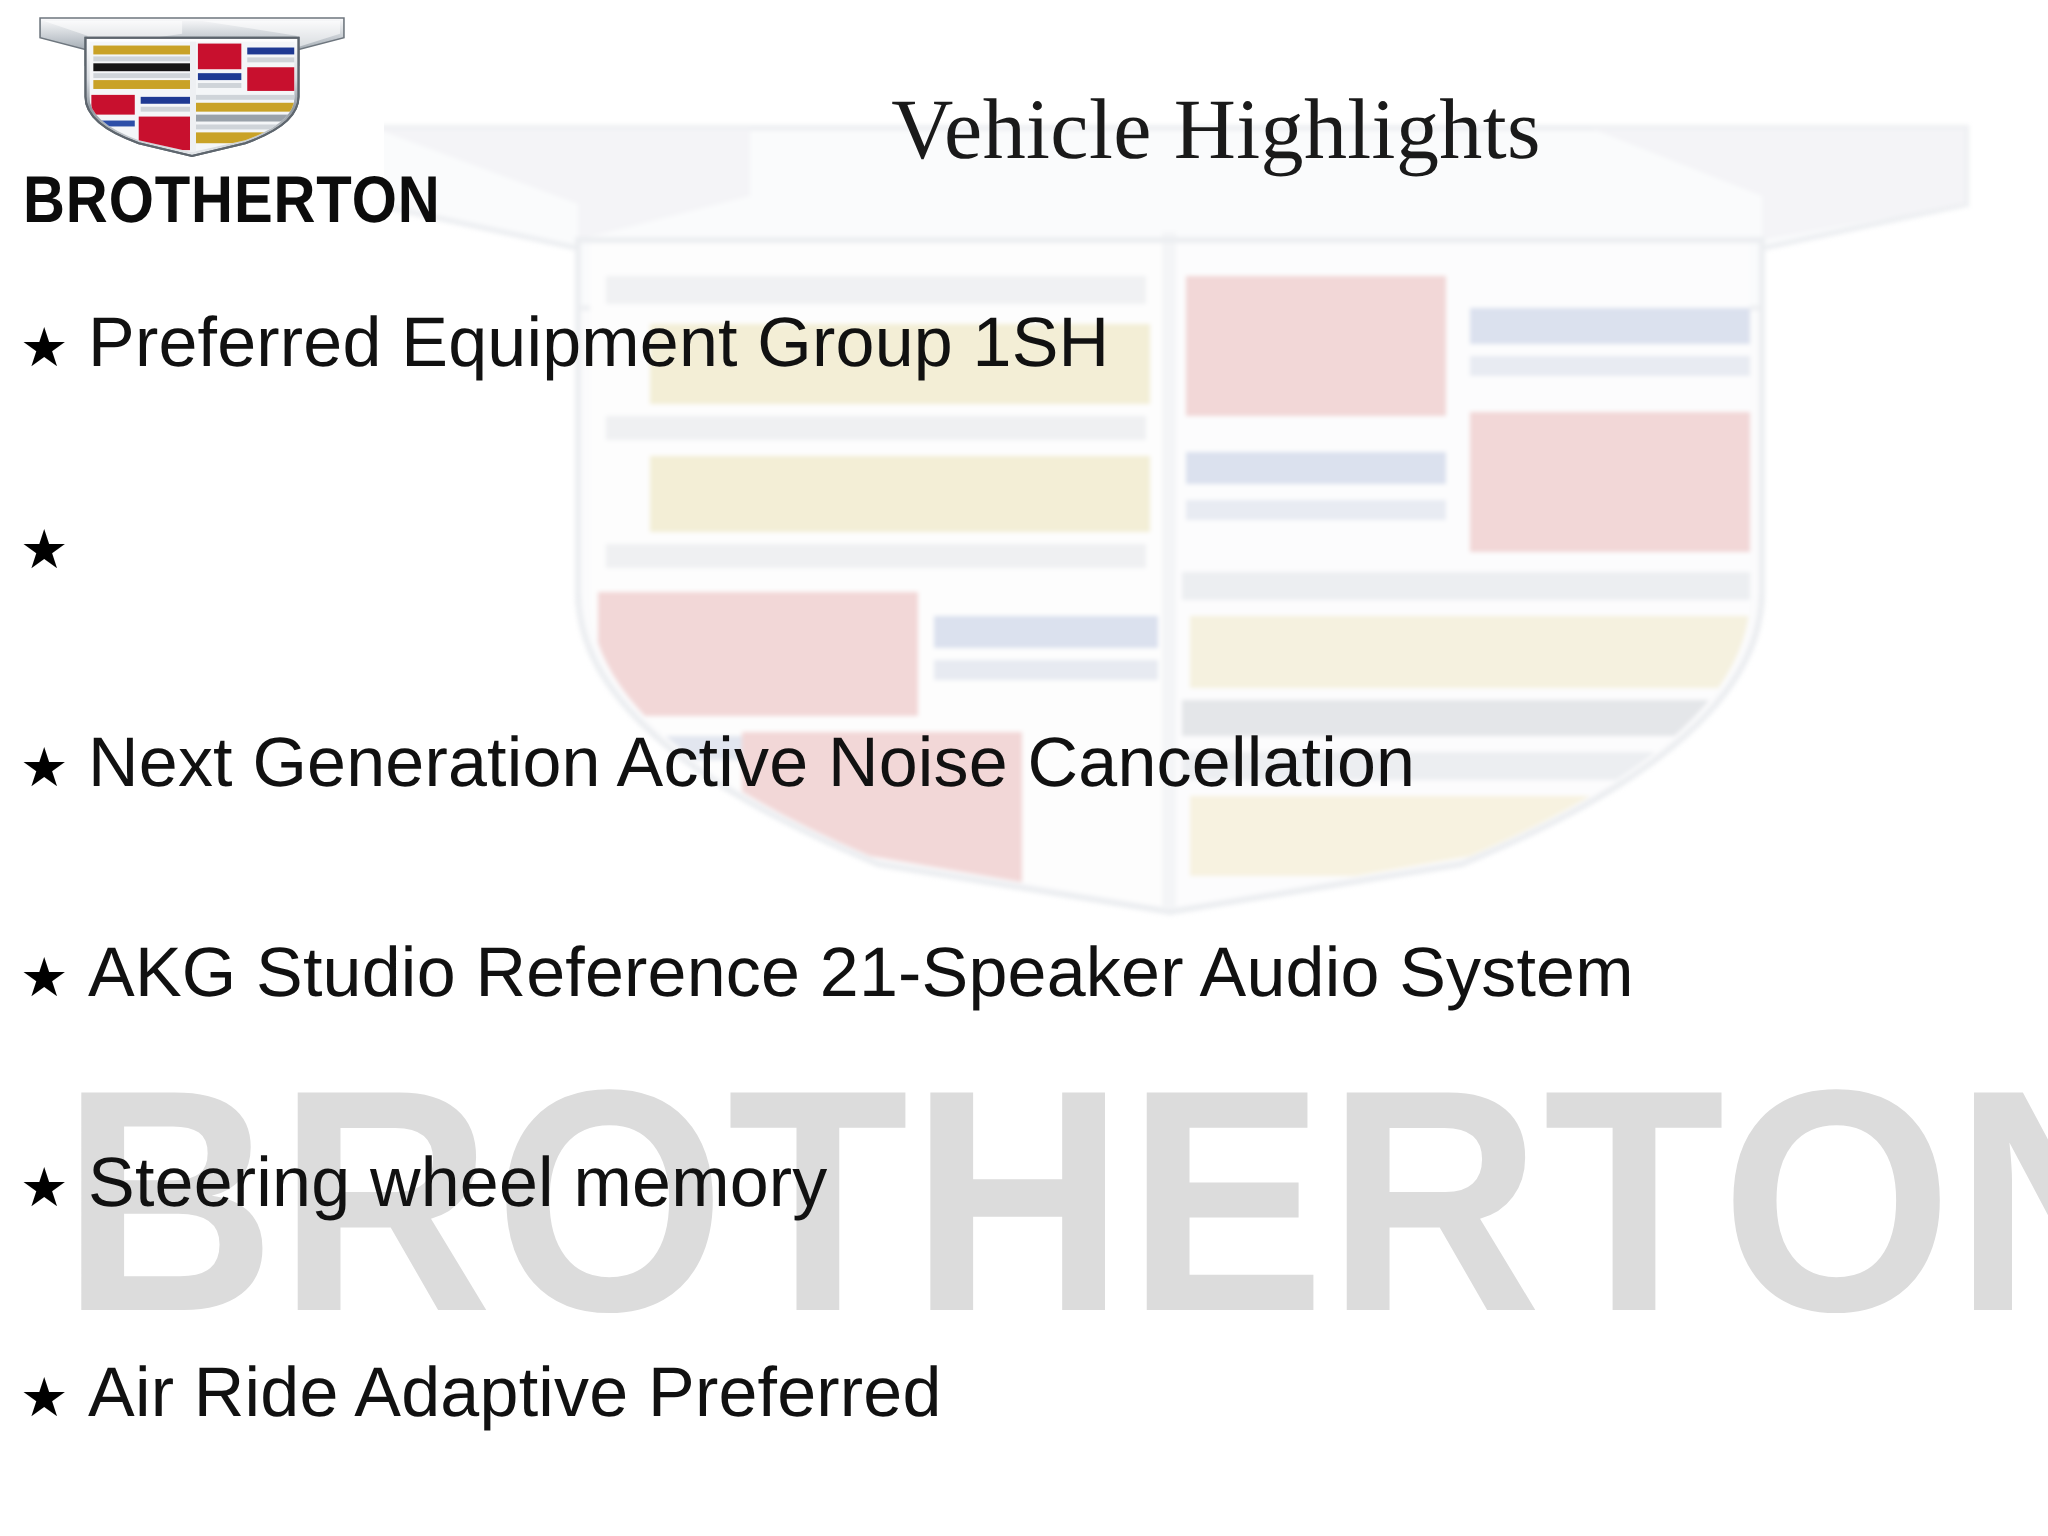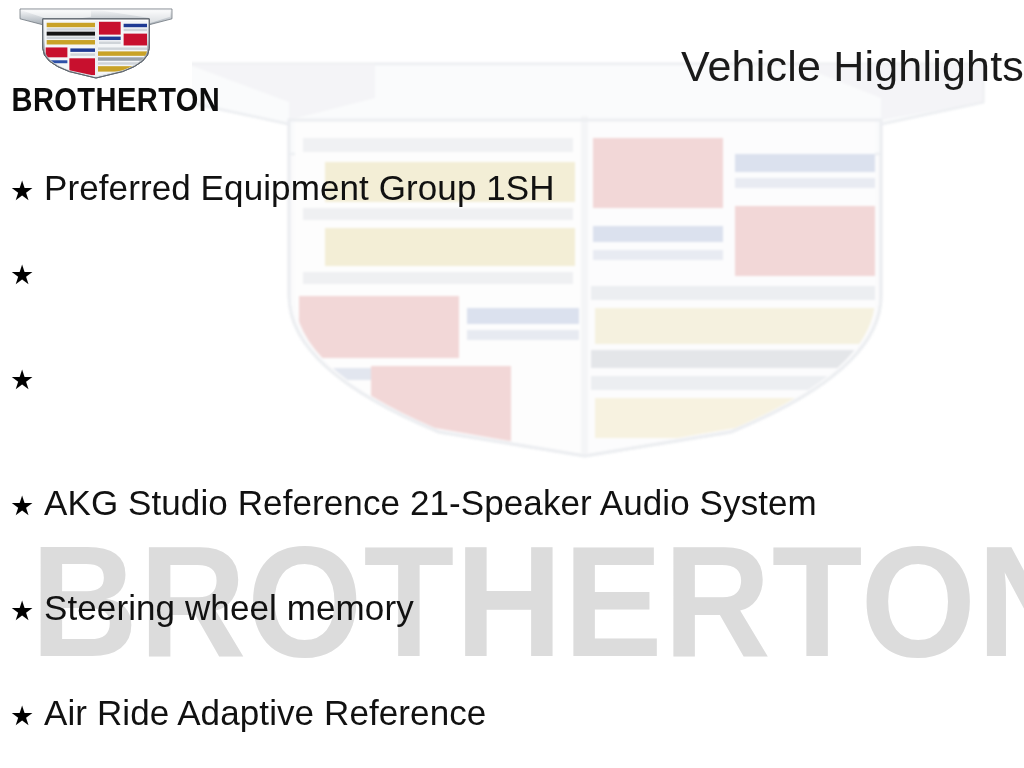--- a/index.html
+++ b/index.html
@@ -91,22 +91,22 @@
     transform-origin: center top;
     white-space: nowrap;
   }
 
   
   .slide-title {
     position: absolute;
     left: 192px;
     top: 40px;
     width: 832px;
-    text-align: right;
-    font-family: Liberation Sans, sans-serif;
+    text-align: center;
+    font-family: Liberation Serif, serif;
     font-size: 43px;
     line-height: 52px;
     color: #1a1a1a;
     letter-spacing: 0.2px;
     white-space: nowrap;
     z-index: 4;
   }
 
   
   .highlights {
@@ -132,21 +132,20 @@
     text-align: left;
   }
   .bullet-text {
     flex: 0 1 auto;
     font-family: "Liberation Sans Narrow", "Liberation Sans", sans-serif;
     font-size: 35px;
     line-height: 40px;
     color: #111111;
     letter-spacing: 0.1px;
     white-space: nowrap;
-    margin-top: 16px;
   }
 </style>
 </head>
 <body>
 
 <div id="slide">
 
   <div class="bg-crest-wrap">
     <svg viewBox="0 0 820 400" xmlns="http://www.w3.org/2000/svg">
       <defs>
@@ -277,32 +276,33 @@
       <span class="bullet-star">★</span>
       <span class="bullet-text">Preferred Equipment Group 1SH</span>
     </div>
 
     <div class="bullet-row">
       <span class="bullet-star">★</span>
     </div>
 
     <div class="bullet-row">
       <span class="bullet-star">★</span>
+      <span class="bullet-text">Next Generation Active Noise Cancellation</span>
     </div>
 
     <div class="bullet-row">
       <span class="bullet-star">★</span>
       <span class="bullet-text">AKG Studio Reference 21-Speaker Audio System</span>
     </div>
 
     <div class="bullet-row">
       <span class="bullet-star">★</span>
       <span class="bullet-text">Steering wheel memory</span>
     </div>
 
     <div class="bullet-row">
       <span class="bullet-star">★</span>
-      <span class="bullet-text">Air Ride Adaptive Reference</span>
+      <span class="bullet-text">Air Ride Adaptive Preferred</span>
     </div>
 
   </div>
 
 </div>
 
 </body></html>

